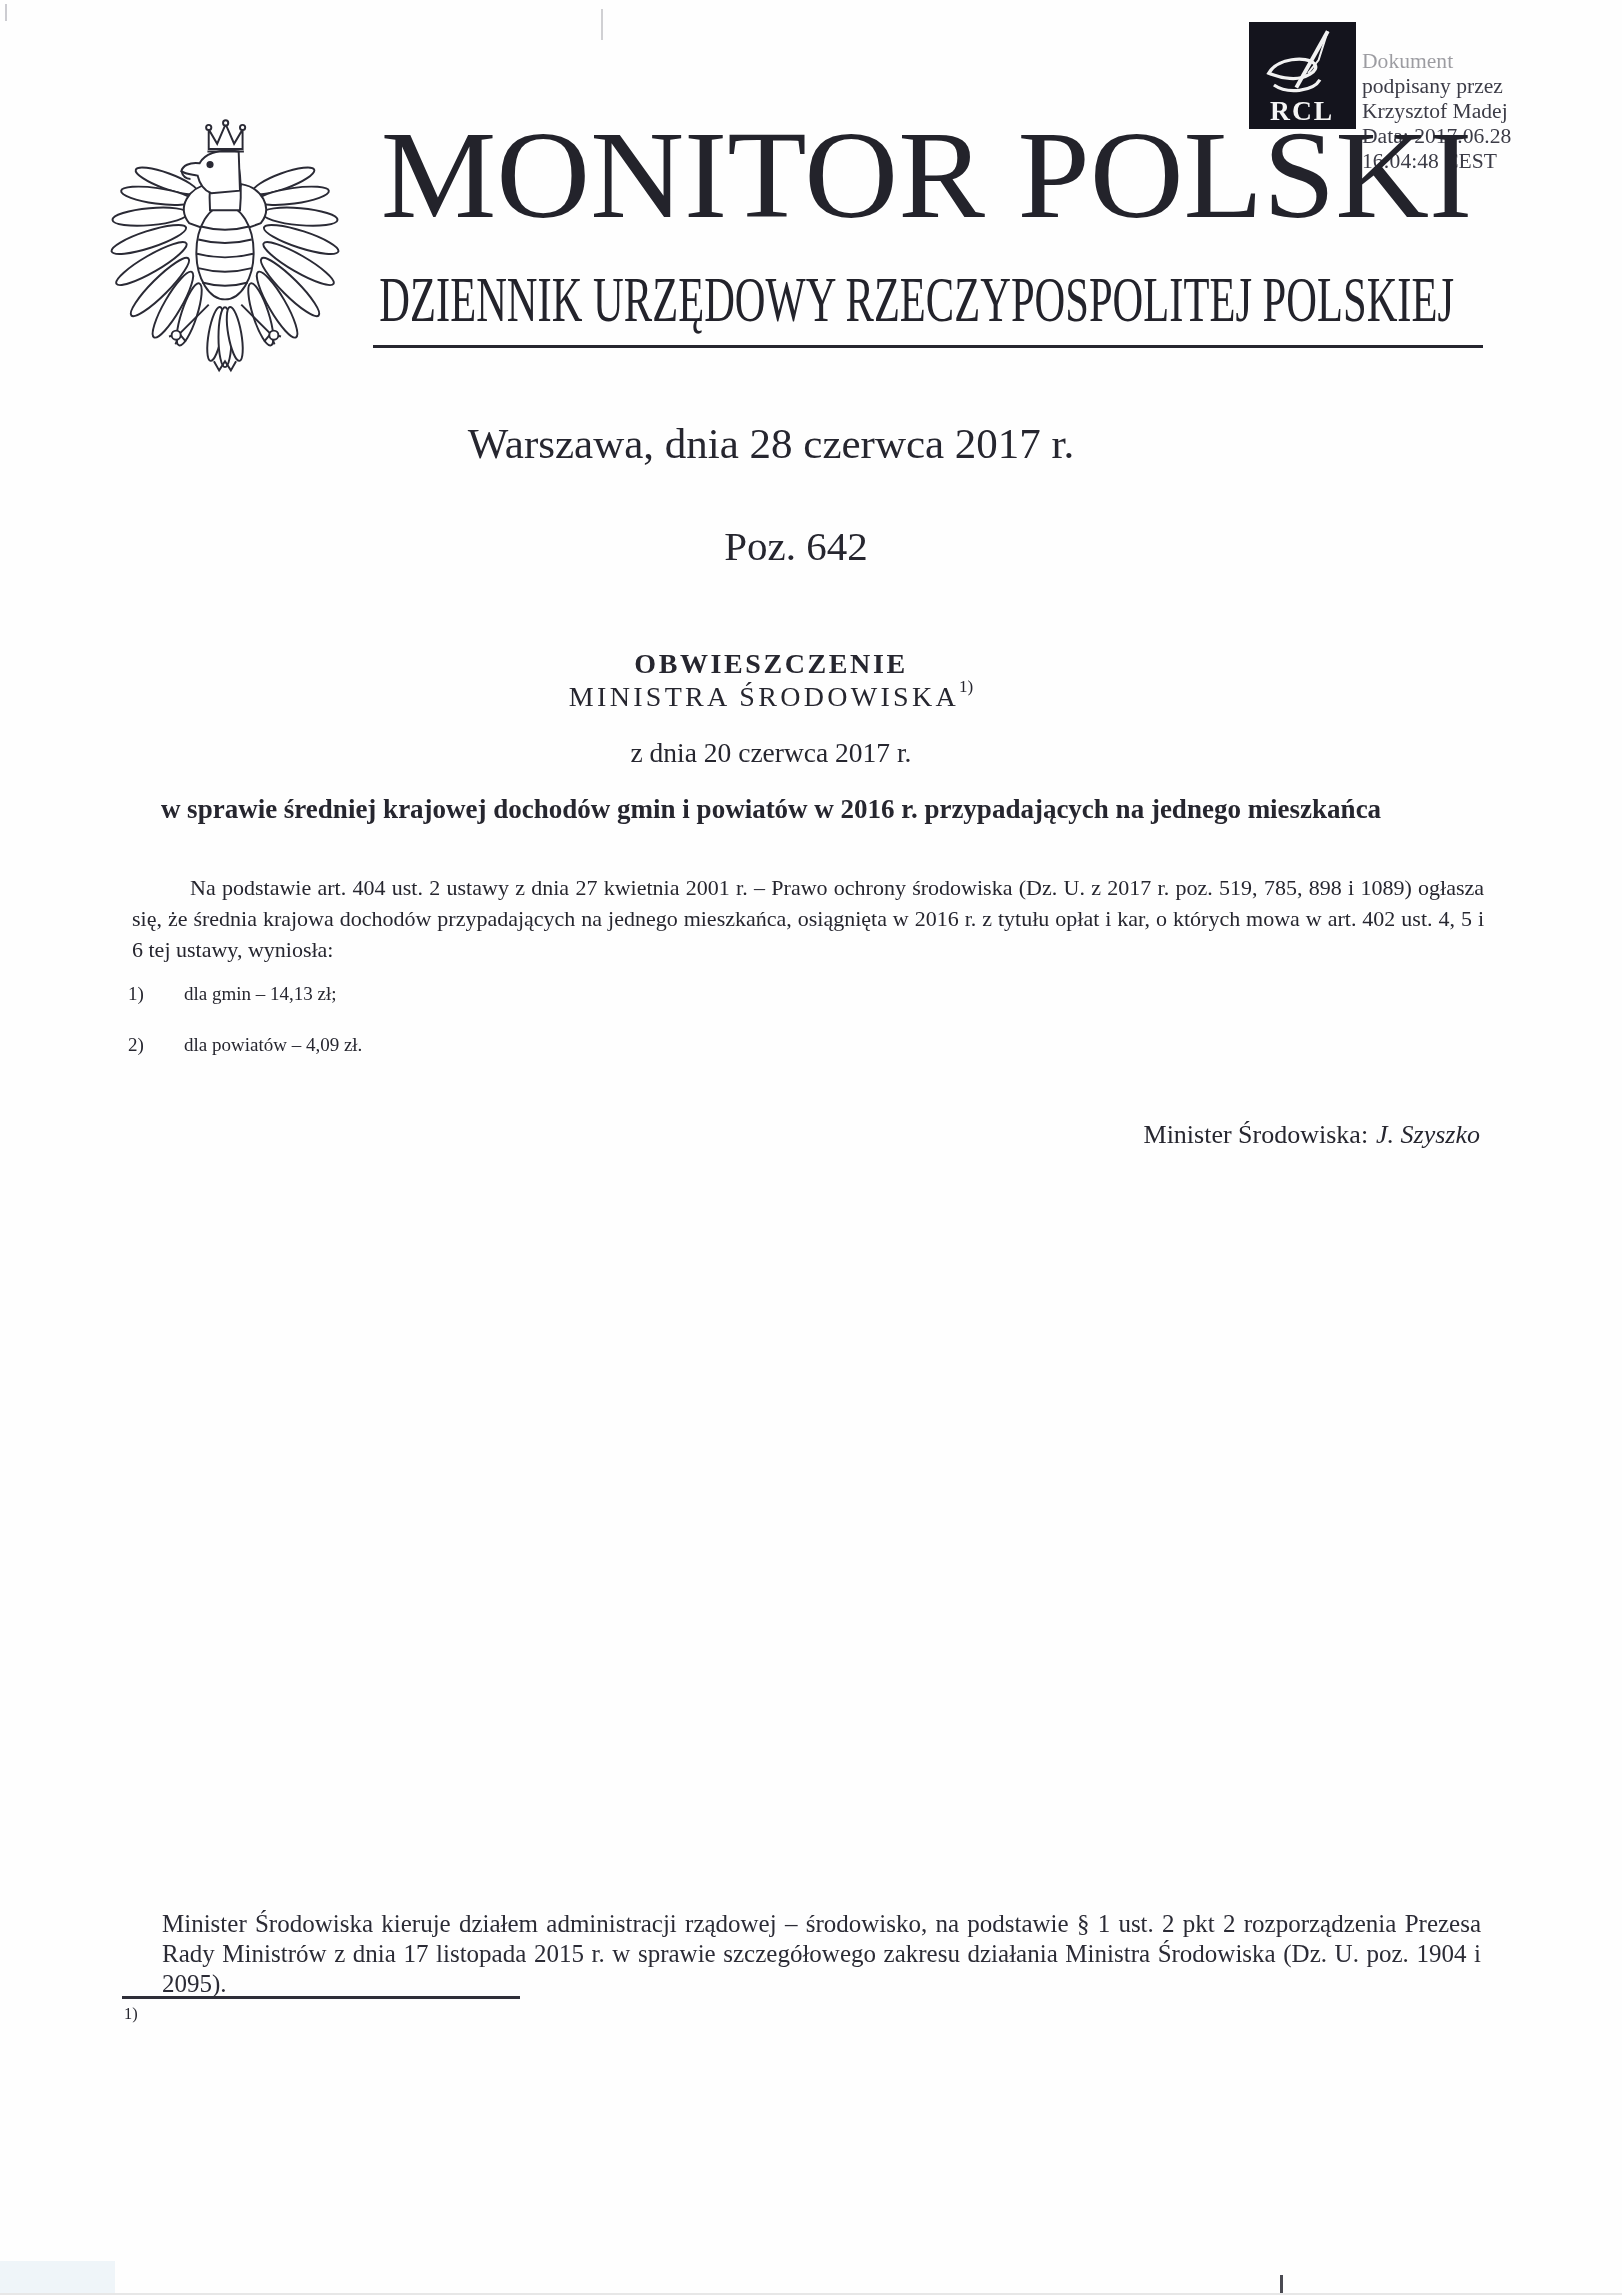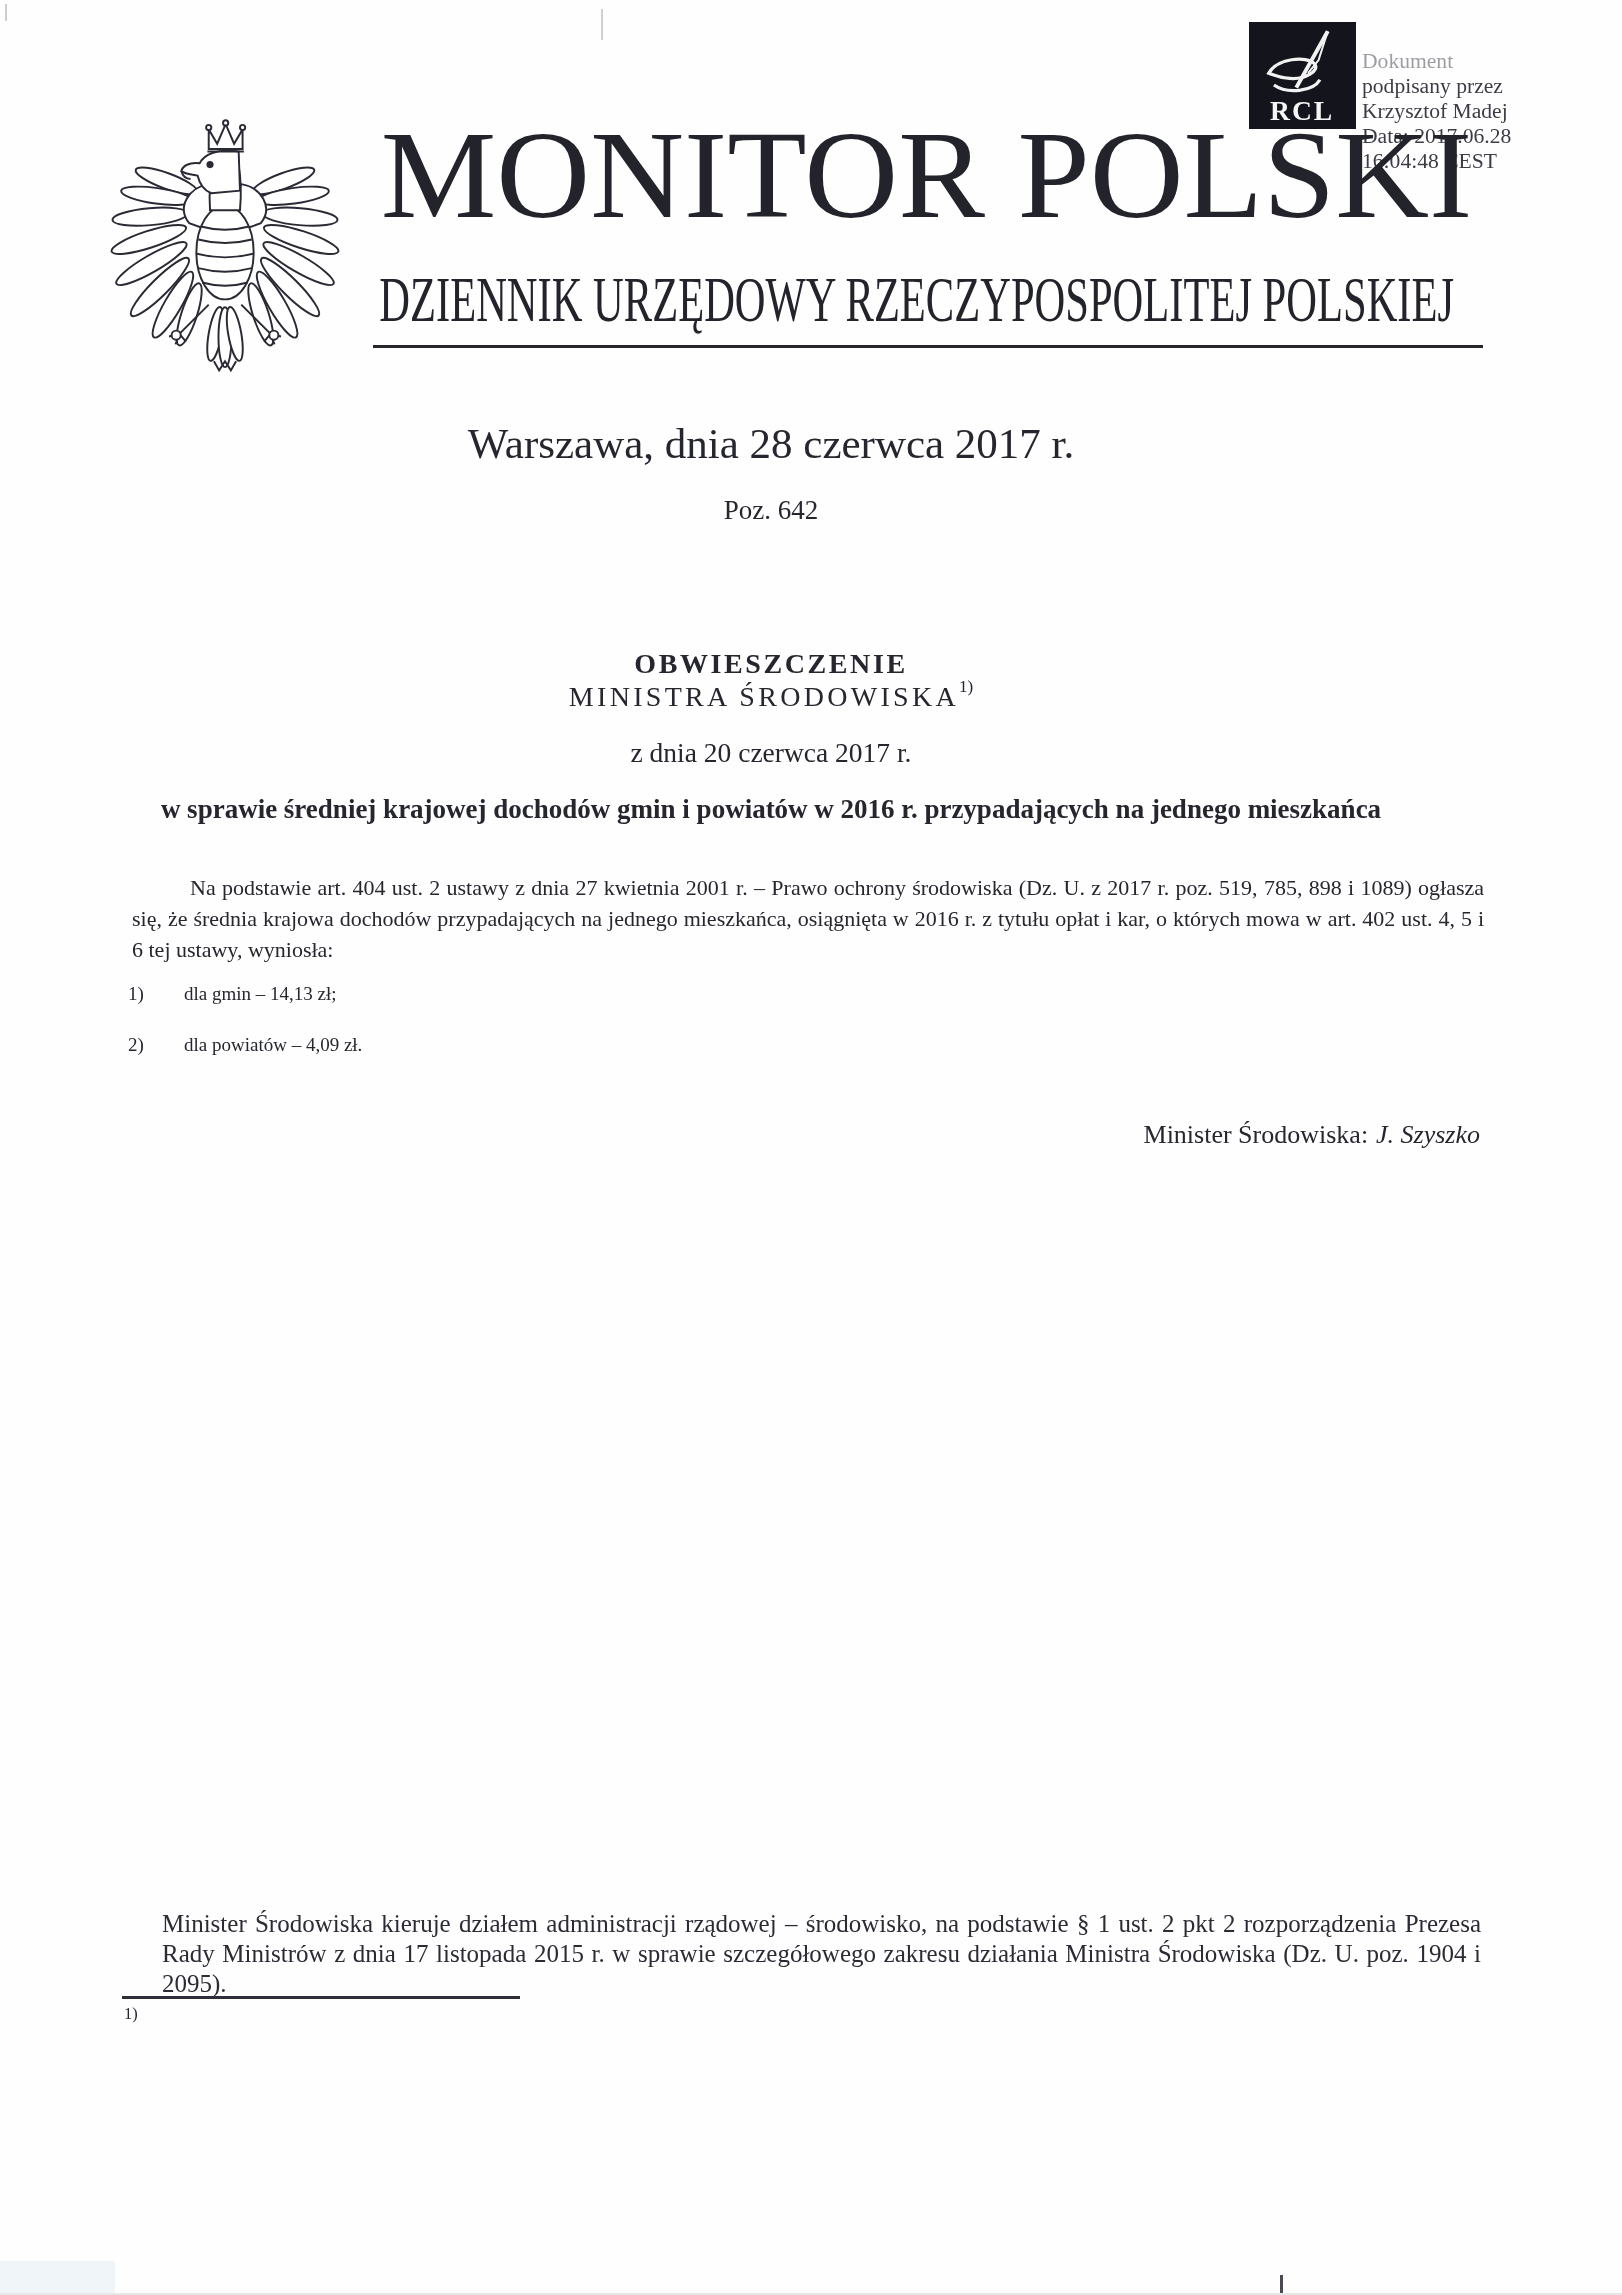--- a/index.html
+++ b/index.html
@@ -15,21 +15,21 @@
   .centered{left:0;width:1542px;text-align:center;}
   
   .masthead-svg text{font-family:"Liberation Serif", serif;fill:#23232b;}
   .header-rule{background:#26262f;height:3.3px;}
   
   .rcl-box{width:107px;height:92px;background:#14141d;}
   .stamp-text{font-size:21.6px;line-height:25px;color:#3c3c47;white-space:nowrap;}
   .stamp-text .cut{opacity:.5;margin-top:48px;}
   
   .place-date{top:419px;font-size:43px;}
-  .poz{top:495px;font-size:27px;}
+  .poz{top:522px;font-size:41px;padding-left:25px;}
   .notice-type{top:648px;font-size:28px;font-weight:bold;letter-spacing:2.6px;}
   .issuer{top:681px;font-size:28px;font-weight:normal;letter-spacing:3.3px;}
   .issuer sup{font-size:17px;letter-spacing:0;position:relative;top:-3.9px;}
   .notice-date{top:737px;font-size:27.5px;}
   .subject{top:794px;font-size:27px;font-weight:bold;}
   
   .intro{
     left:132px;top:872px;width:1352px;
     font-size:22px;line-height:31px;
     text-align:justify;text-indent:58px;

